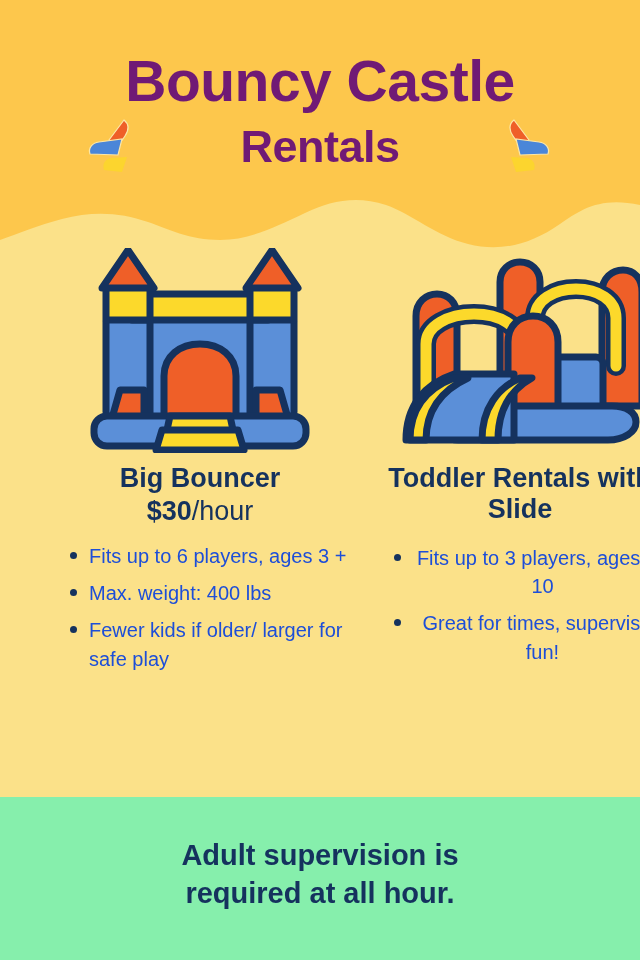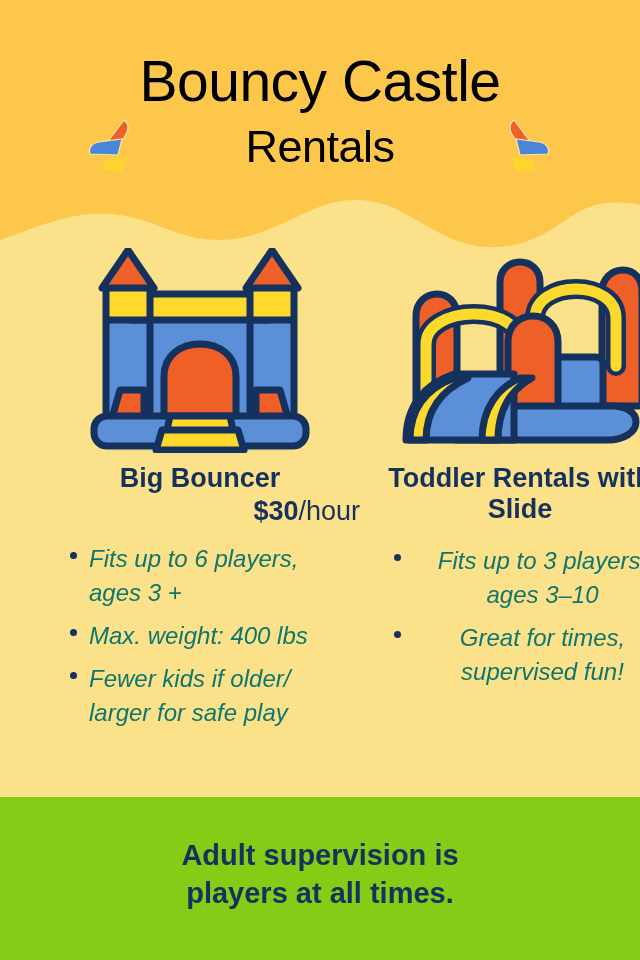--- a/index.html
+++ b/index.html
@@ -43,22 +43,22 @@
     left: 0;
     top: 0;
     width: 640px;
     height: 215px;
     display: flex;
     flex-direction: column;
     align-items: center;
     justify-content: center;
   }
   .title-line {
-    color: #000000;
-    font-weight: normal;
+    color: #701a75;
+    font-weight: bold;
     text-align: center;
     letter-spacing: -0.5px;
     line-height: 1.0;
   }
   .title-line-1 {
     font-size: 57px;
     margin-top: 6px;
   }
   .title-line-2 {
     font-size: 45px;
@@ -100,37 +100,36 @@
   .col-title {
     color: #15325E;
     font-weight: bold;
     text-align: center;
     font-size: 27px;
     line-height: 1.16;
     padding: 0 8px;
   }
   .col-price {
     color: #15325E;
-    text-align: right;
+    text-align: center;
     font-size: 27px;
     font-weight: bold;
     line-height: 1.16;
     margin-top: 2px;
   }
   .col-price .unit {
     font-weight: normal;
   }
   .bullets {
     margin: 0;
     padding: 0;
     list-style: none;
-    color: #0f766e;
-    font-size: 24px;
+    color: #1d4ed8;
+    font-size: 20px;
     line-height: 1.42;
-    font-style: italic;
   }
   .bullets-left  { margin: 14px 0 0 30px; padding-right: 8px; }
   .bullets-right { margin: 18px 0 0 34px; padding-right: 8px; text-align: center; }
   .bullets li {
     position: relative;
     padding-left: 19px;
     margin-bottom: 9px;
   }
   .bullets li::before {
     content: "";
@@ -143,21 +142,21 @@
     background: #15325E;
   }
 
   
   .footer {
     position: absolute;
     left: 0;
     top: 797px;
     width: 640px;
     height: 163px;
-    background: #84cc16;
+    background: #86efac;
     display: flex;
     align-items: center;
     justify-content: center;
   }
   .footer-text {
     color: #15325E;
     font-weight: bold;
     font-size: 29px;
     line-height: 1.3;
     text-align: center;
@@ -291,17 +290,17 @@
           <li>Great for times, supervised fun!</li>
         </ul>
       </div>
 
     </div>
   </div>
 
   <div class="footer">
     <div class="footer-text">
       <div>Adult supervision is</div>
-      <div>players at all times.</div>
+      <div>required at all hour.</div>
     </div>
   </div>
 
 </div>
 
 </body></html>

